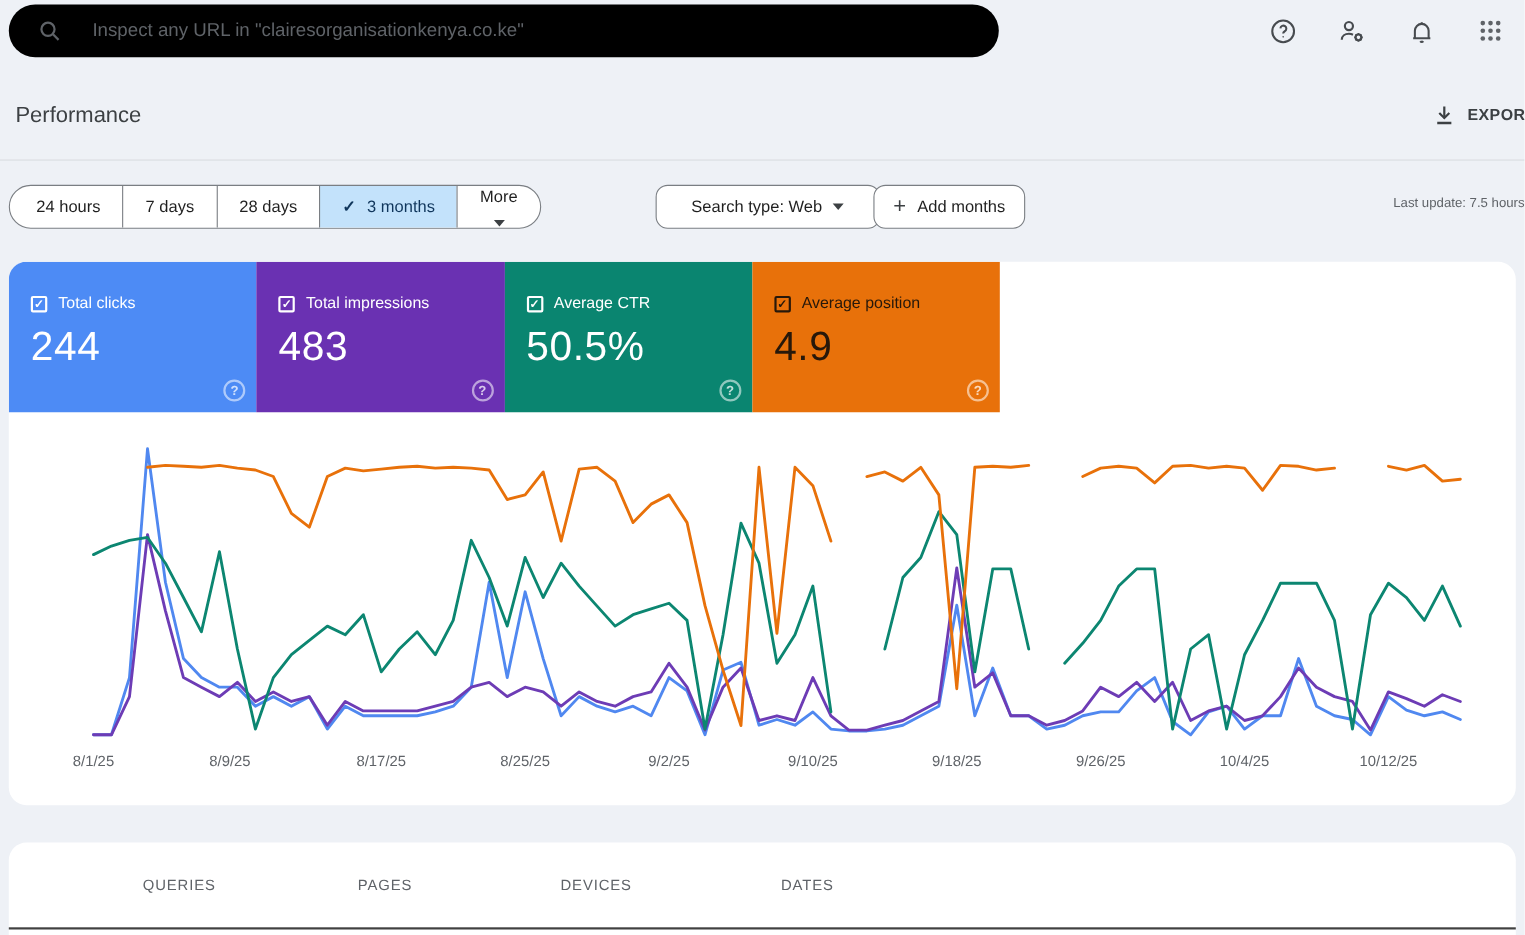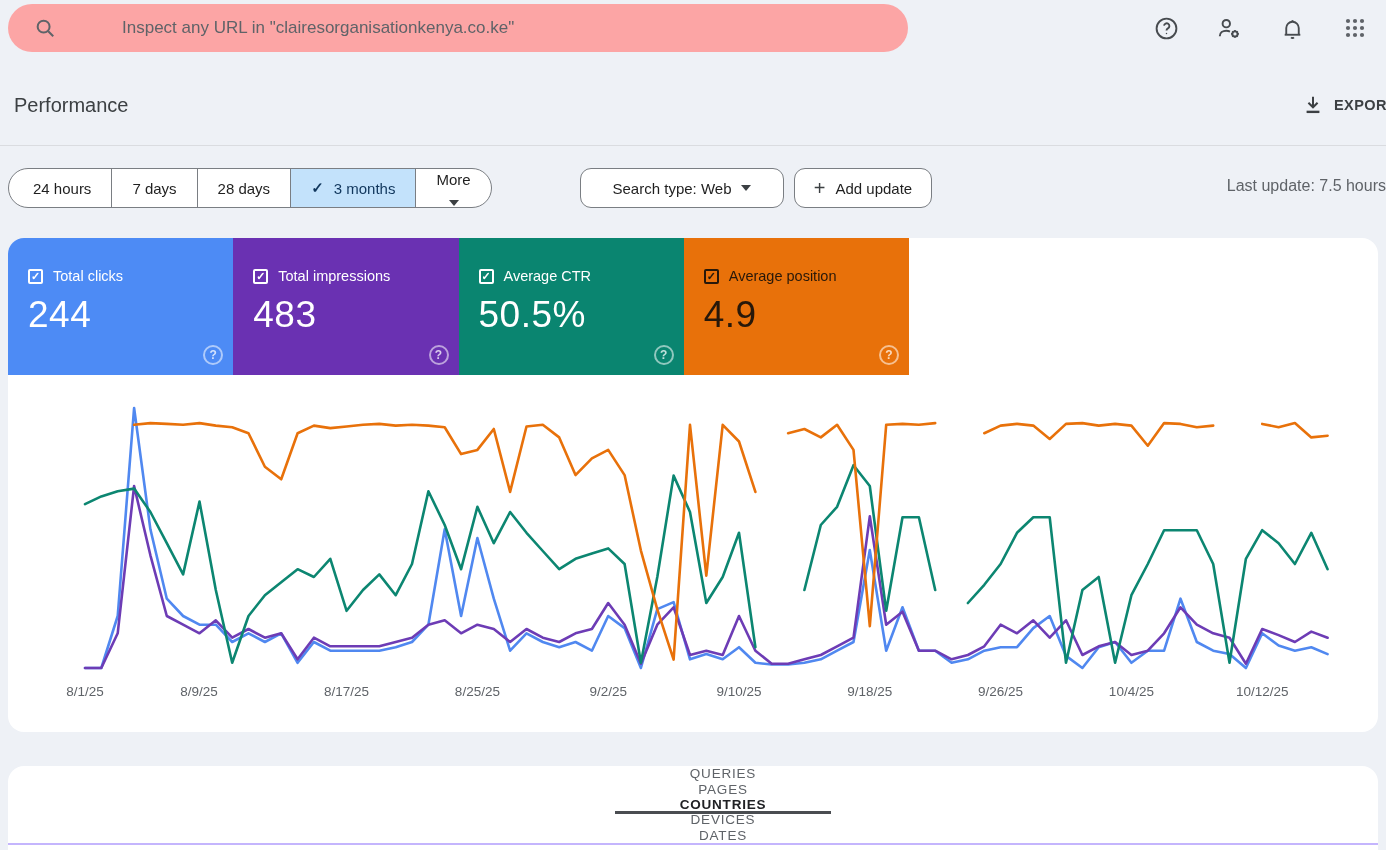--- a/index.html
+++ b/index.html
@@ -3,21 +3,21 @@
 <meta charset="utf-8">
 <style>
   * { margin:0; padding:0; box-sizing:border-box; }
   html,body { width:1386px; height:850px; overflow:hidden; }
   body { font-family:"Liberation Sans", sans-serif; background:#eef1f6; }
   #app { position:relative; width:1386px; height:850px; }
 
   
   .topbar { position:absolute; left:0; top:0; width:1386px; height:58px; }
   .search-bar { position:absolute; left:8px; top:4px; width:900px; height:48px;
-    background:#fca5a5; border-radius:24px; display:flex; align-items:center; cursor:text;gap:38px; }
+    background:#000000; border-radius:24px; display:flex; align-items:center; cursor:text; }
   .search-icon { margin-left:26px; display:flex; }
   .search-placeholder { margin-left:28px; font-size:17px; color:#5f6368; }
   .top-icons { position:absolute; right:18px; top:0; height:56px; display:flex; align-items:center; gap:37px; }
   .icon-btn { width:26px; height:26px; display:flex; align-items:center; justify-content:center; cursor:pointer; color:#474b4f; }
 
   
   .page-title { position:absolute; left:14px; top:94px; font-size:20px; font-weight:500; color:#3c4043; }
   .export-btn { position:absolute; left:1302px; top:94px; display:flex; align-items:center; gap:10px;
     color:#3c4043; font-size:14.5px; font-weight:600; letter-spacing:.4px; cursor:pointer; white-space:nowrap; }
   .header-divider { position:absolute; left:0; top:145px; width:1386px; height:1px; background:#dadce0; }
@@ -26,26 +26,26 @@
   .chips-row { position:absolute; left:0; top:168px; width:1386px; height:40px; }
   .segmented { position:absolute; left:8px; top:0; height:40px; display:flex; border:1px solid #7a7e83;
     border-radius:20px; overflow:hidden; background:#fff; }
   .segment { display:flex; align-items:center; justify-content:center; padding:0 20px; font-size:15px;
     color:#1f1f1f; cursor:pointer; border-left:1px solid #7a7e83; white-space:nowrap; background:transparent; }
   .segment:first-child { border-left:none; padding-left:24px; }
   .segment.selected { background:#c3e2fb; color:#10365c; font-weight:500; gap:10px; }
   .segment .check { font-size:15px; font-weight:700; }
   .chip { position:absolute; top:0; height:40px; border:1px solid #7a7e83; border-radius:11px; background:#fff;
     display:flex; align-items:center; justify-content:center; font-size:15px; color:#1f1f1f; cursor:pointer; gap:10px; white-space:nowrap; }
-  .chip.search-type { left:580px; width:204px; }
+  .chip.search-type { left:596px; width:204px; }
   .chip.add-filter { left:794px; width:138px; }
   .caret { width:0; height:0; border-left:5px solid transparent; border-right:5px solid transparent;
     border-top:6px solid #3c4043; display:inline-block; }
   .plus { font-size:20px; font-weight:400; color:#3c4043; line-height:1; }
-  .last-update { position:absolute; right:0px; top:9px; font-size:16px; color:#5f6368; white-space:nowrap; }
+  .last-update { position:absolute; right:0px; top:9px; font-size:12px; color:#5f6368; white-space:nowrap; }
 
   
   .main-panel { position:absolute; left:8px; top:238px; width:1370px; height:494px; background:#ffffff; border-radius:16px; }
   .cards-row { position:absolute; left:0; top:0; width:901px; height:137px; display:flex; border-top-left-radius:16px; overflow:hidden; }
   .metric-card { width:225.25px; height:137px; position:relative; cursor:pointer; }
   .metric-head { position:absolute; left:20px; top:30px; display:flex; align-items:center; gap:10px; }
   .mc-checkbox { width:15px; height:15px; border:2px solid currentColor; border-radius:2px;
     display:flex; align-items:center; justify-content:center; font-size:11px; font-weight:700; }
   .mc-label { font-size:14.5px; }
   .mc-value { position:absolute; left:20px; top:56px; font-size:37px; letter-spacing:.5px; }
@@ -56,21 +56,21 @@
 
   
   #chart-svg { position:absolute; left:0; top:152px; }
   .x-labels { position:absolute; left:0; top:446px; width:1370px; height:20px; }
   .x-labels span { position:absolute; transform:translateX(-50%); font-size:13.5px; color:#5f6368; white-space:nowrap; }
 
   
   .tabs-panel { position:absolute; left:8px; top:766px; width:1370px; height:84px; background:#fff;
     border-radius:16px 16px 0 0; }
   .tabs-row { position:absolute; left:0; top:0; width:1370px; height:79px; display:flex; align-items:center;
-    border-bottom:2px solid #c4b5fd; padding-left:60px;flex-direction:column; }
+    border-bottom:2px solid #404040; padding-left:60px; }
   .tab { height:79px; display:flex; align-items:center; justify-content:center; font-size:13.5px;
     letter-spacing:.8px; color:#5f6368; cursor:pointer; position:relative; }
   .tab-q { width:190px; } .tab-p { width:184px; } .tab-c { width:216px; } .tab-d { width:200px; }
   .tab-s { width:306px; } .tab-t { width:184px; }
   .tab.active { color:#202124; font-weight:700; }
   .tab.active::after { content:""; position:absolute; left:0; bottom:-2px; width:100%; height:3px; background:#4a4d51; }
 
   svg { display:block; }
 </style>
 </head>
@@ -163,21 +163,21 @@
         <span>More</span>
         <span class="caret"></span>
       </div>
     </div>
     <div class="chip search-type">
       <span>Search type: Web</span>
       <span class="caret"></span>
     </div>
     <div class="chip add-filter">
       <span class="plus">+</span>
-      <span>Add update</span>
+      <span>Add months</span>
     </div>
     <div class="last-update">Last update: 7.5 hours</div>
   </div>
 
   <div class="main-panel">
     <div class="cards-row">
       <div class="metric-card" style="background: rgb(77, 139, 245); color: rgb(255, 255, 255);">
         <div class="metric-head">
           <span class="mc-checkbox">✓</span>
           <span class="mc-label">Total clicks</span>
@@ -217,35 +217,34 @@
         <polyline points="77.0,114.2 93.3,106.4 109.7,101.2 126.1,98.6 142.4,122.0 158.8,153.2 175.1,184.4 191.5,111.6 207.8,200.0 224.2,272.8 240.5,226.0 256.9,205.2 273.2,192.2 289.6,179.2 305.9,187.0 322.3,168.8 338.6,220.8 355.0,200.0 371.3,184.4 387.7,205.2 404.0,174.0 420.4,101.2 436.7,135.0 453.1,179.2 469.4,116.8 485.8,153.2 502.1,122.0 518.5,142.8 534.8,161.0 551.2,179.2 567.5,168.8 583.9,163.6 600.2,158.4 616.6,174.0 632.9,272.8 649.3,187.0 665.6,85.6 682.0,122.0 698.3,213.0 714.7,187.0 731.0,142.8 747.4,257.2" fill="none" stroke="#0c8671" stroke-width="2.6" stroke-linejoin="round" stroke-linecap="round"></polyline>
         <polyline points="796.4,200.0 812.8,135.0 829.1,116.8 845.5,75.2 861.8,96.0 878.2,220.8 894.5,127.2 910.9,127.2 927.2,200.0" fill="none" stroke="#0c8671" stroke-width="2.6" stroke-linejoin="round" stroke-linecap="round"></polyline>
         <polyline points="959.9,213.0 976.3,194.8 992.6,174.0 1009.0,142.8 1025.3,127.2 1041.7,127.2 1058.0,272.8 1074.4,200.0 1090.7,187.0 1107.1,272.8 1123.4,205.2 1139.8,174.0 1156.1,140.2 1172.5,140.2 1188.8,140.2 1205.2,174.0 1221.5,272.8 1237.9,168.8 1254.2,140.2 1270.6,153.2 1286.9,174.0 1303.3,142.8 1319.6,179.2" fill="none" stroke="#0c8671" stroke-width="2.6" stroke-linejoin="round" stroke-linecap="round"></polyline>
         <polyline points="126.1,34.8 142.4,33.1 158.8,33.9 175.1,34.8 191.5,33.1 207.8,35.6 224.2,37.3 240.5,43.2 256.9,76.7 273.2,89.3 289.6,43.2 305.9,35.6 322.3,38.1 338.6,36.5 355.0,34.8 371.3,33.9 387.7,35.6 404.0,34.8 420.4,35.6 436.7,37.3 453.1,64.1 469.4,59.9 485.8,39.0 502.1,101.9 518.5,36.5 534.8,34.8 551.2,47.4 567.5,85.1 583.9,68.3 600.2,59.9 616.6,85.1 632.9,160.6 649.3,219.3 665.6,269.6 682.0,34.8 698.3,185.7 714.7,34.8 731.0,51.5 747.4,101.9" fill="none" stroke="#e8710a" stroke-width="2.6" stroke-linejoin="round" stroke-linecap="round"></polyline>
         <polyline points="780.1,43.2 796.4,39.0 812.8,47.4 829.1,34.8 845.5,59.9 861.8,236.1 878.2,34.8 894.5,33.9 910.9,34.8 927.2,33.1" fill="none" stroke="#e8710a" stroke-width="2.6" stroke-linejoin="round" stroke-linecap="round"></polyline>
         <polyline points="976.3,43.2 992.6,35.6 1009.0,33.9 1025.3,35.6 1041.7,49.0 1058.0,33.9 1074.4,33.1 1090.7,35.6 1107.1,33.9 1123.4,35.6 1139.8,55.7 1156.1,33.1 1172.5,33.9 1188.8,37.3 1205.2,35.6" fill="none" stroke="#e8710a" stroke-width="2.6" stroke-linejoin="round" stroke-linecap="round"></polyline>
         <polyline points="1254.2,33.9 1270.6,37.3 1286.9,33.1 1303.3,47.4 1319.6,45.7" fill="none" stroke="#e8710a" stroke-width="2.6" stroke-linejoin="round" stroke-linecap="round"></polyline>
       </svg>
     <div class="x-labels" id="x-labels">
         <span style="left: 77px;">8/1/25</span>
-        <span style="left: 191px;">8/9/25</span>
+        <span style="left: 201px;">8/9/25</span>
         <span style="left: 338.6px;">8/17/25</span>
         <span style="left: 469.4px;">8/25/25</span>
         <span style="left: 600.2px;">9/2/25</span>
         <span style="left: 731px;">9/10/25</span>
         <span style="left: 861.8px;">9/18/25</span>
         <span style="left: 992.6px;">9/26/25</span>
         <span style="left: 1123.4px;">10/4/25</span>
         <span style="left: 1254.2px;">10/12/25</span>
       </div>
   </div>
 
   <div class="tabs-panel">
     <div class="tabs-row">
       <div class="tab tab-q">QUERIES</div>
       <div class="tab tab-p">PAGES</div>
-      <div class="tab tab-c active">COUNTRIES</div>
       <div class="tab tab-d">DEVICES</div>
       <div class="tab tab-t">DATES</div>
     </div>
   </div>
 
 </div>
 
 </body></html>

